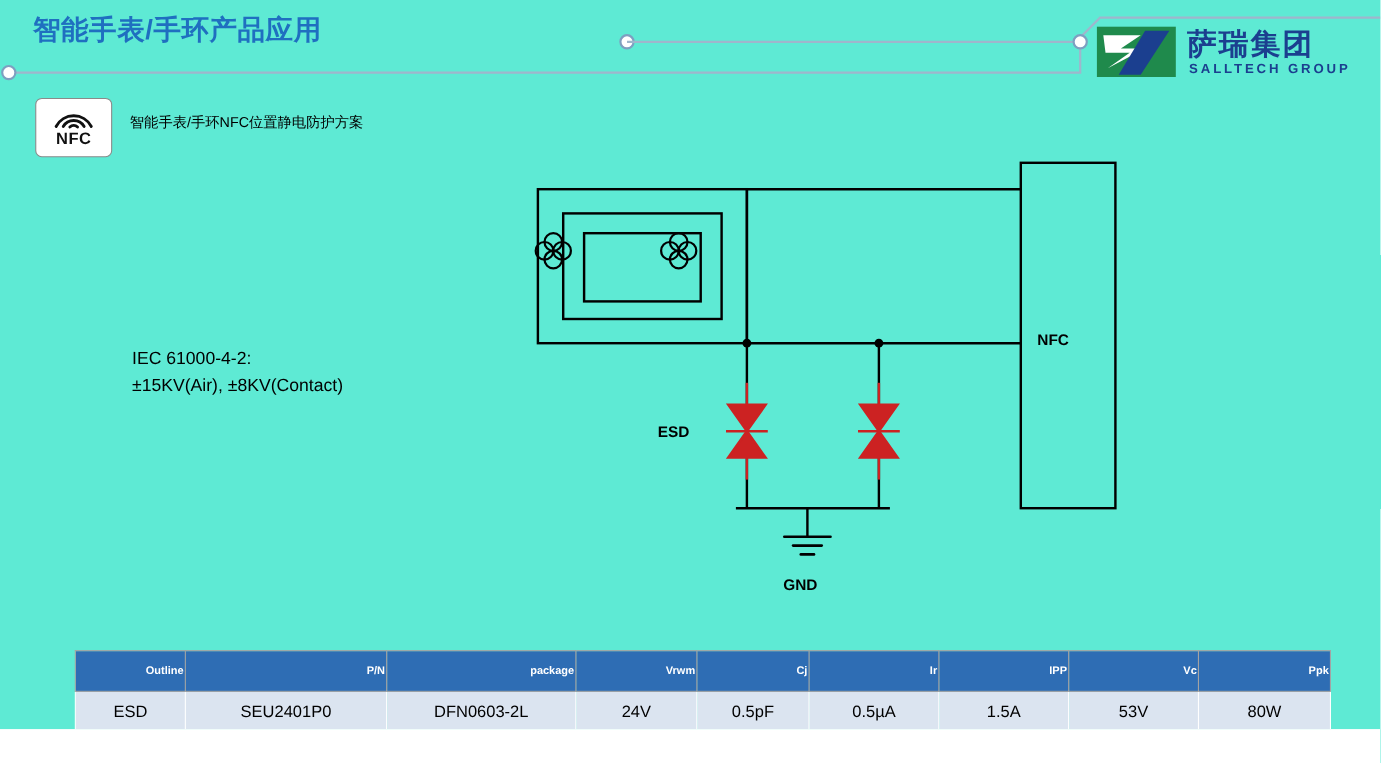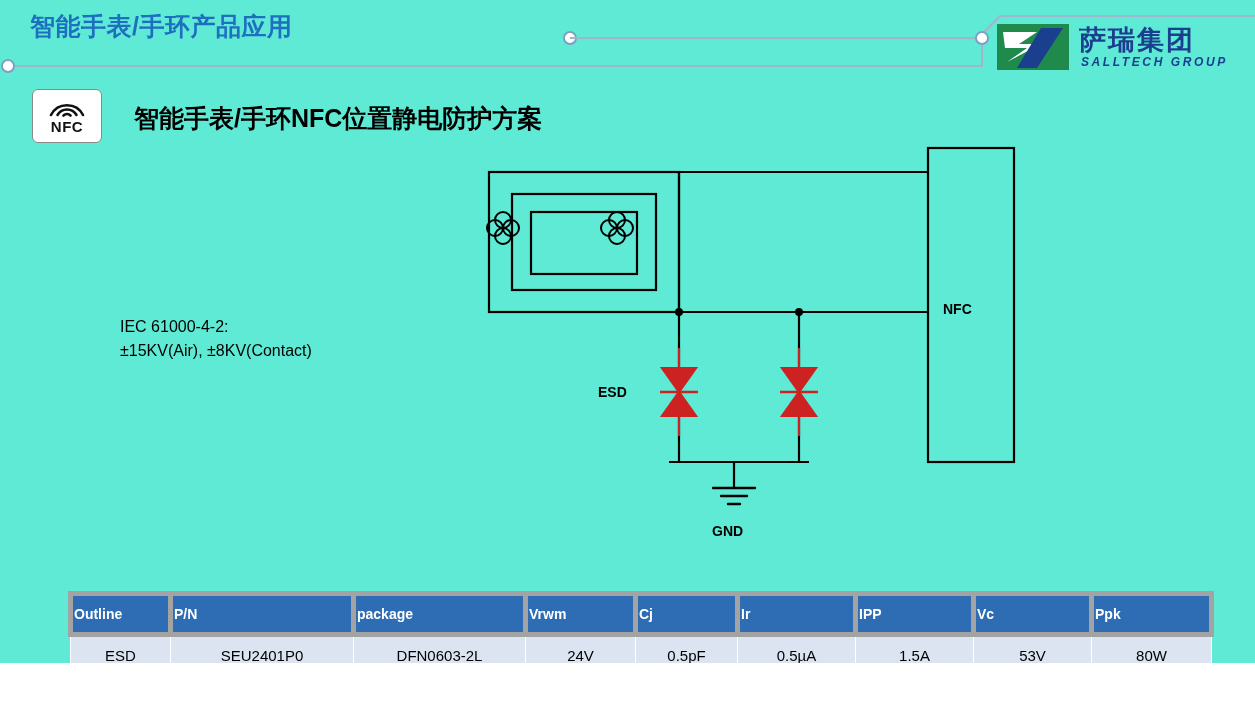--- a/index.html
+++ b/index.html
@@ -65,21 +65,20 @@
   }
   .logo-en {
     position: absolute;
     left: 92px;
     top: 35px;
     font-size: 12px;
     font-weight: bold;
     color: #1b3f8f;
     letter-spacing: 2.6px;
     white-space: nowrap;
-    font-style: italic;
   }
 
   
   .nfc-badge {
     position: absolute;
     left: 32px;
     top: 89px;
     width: 68px;
     height: 52px;
     border: 1.5px solid #8a8a8a;
@@ -97,24 +96,24 @@
     right: 0;
     top: 28px;
     text-align: center;
     font-size: 15px;
     font-weight: bold;
     color: #111111;
     letter-spacing: 0.5px;
   }
   .subtitle {
     position: absolute;
-    left: 134px;
+    left: 118px;
     top: 102px;
-    font-size: 25px;
-    font-weight: bold;
+    font-size: 13px;
+    font-weight: normal;
     color: #000000;
     white-space: nowrap;
   }
 
   
   .diagram {
     position: absolute;
     left: 0;
     top: 0;
     width: 1255px;
@@ -145,25 +144,25 @@
     position: absolute;
     left: 68px;
     top: 591px;
     border-collapse: collapse;
     width: 1141px;
     table-layout: fixed;
   }
   .spec-table th {
     background: #2e6db4;
     color: #ffffff;
-    font-size: 14px;
+    font-size: 10px;
     font-weight: bold;
     height: 34px;
-    border: 5px solid #a3a3a3;
-    text-align: left;
+    border: 1px solid #a3a3a3;
+    text-align: right;
   }
   .spec-table td {
     background: #dbe4f0;
     color: #000000;
     font-size: 15px;
     height: 34px;
     border: 1px solid #ffffff;
     text-align: center;
   }
 </style>

